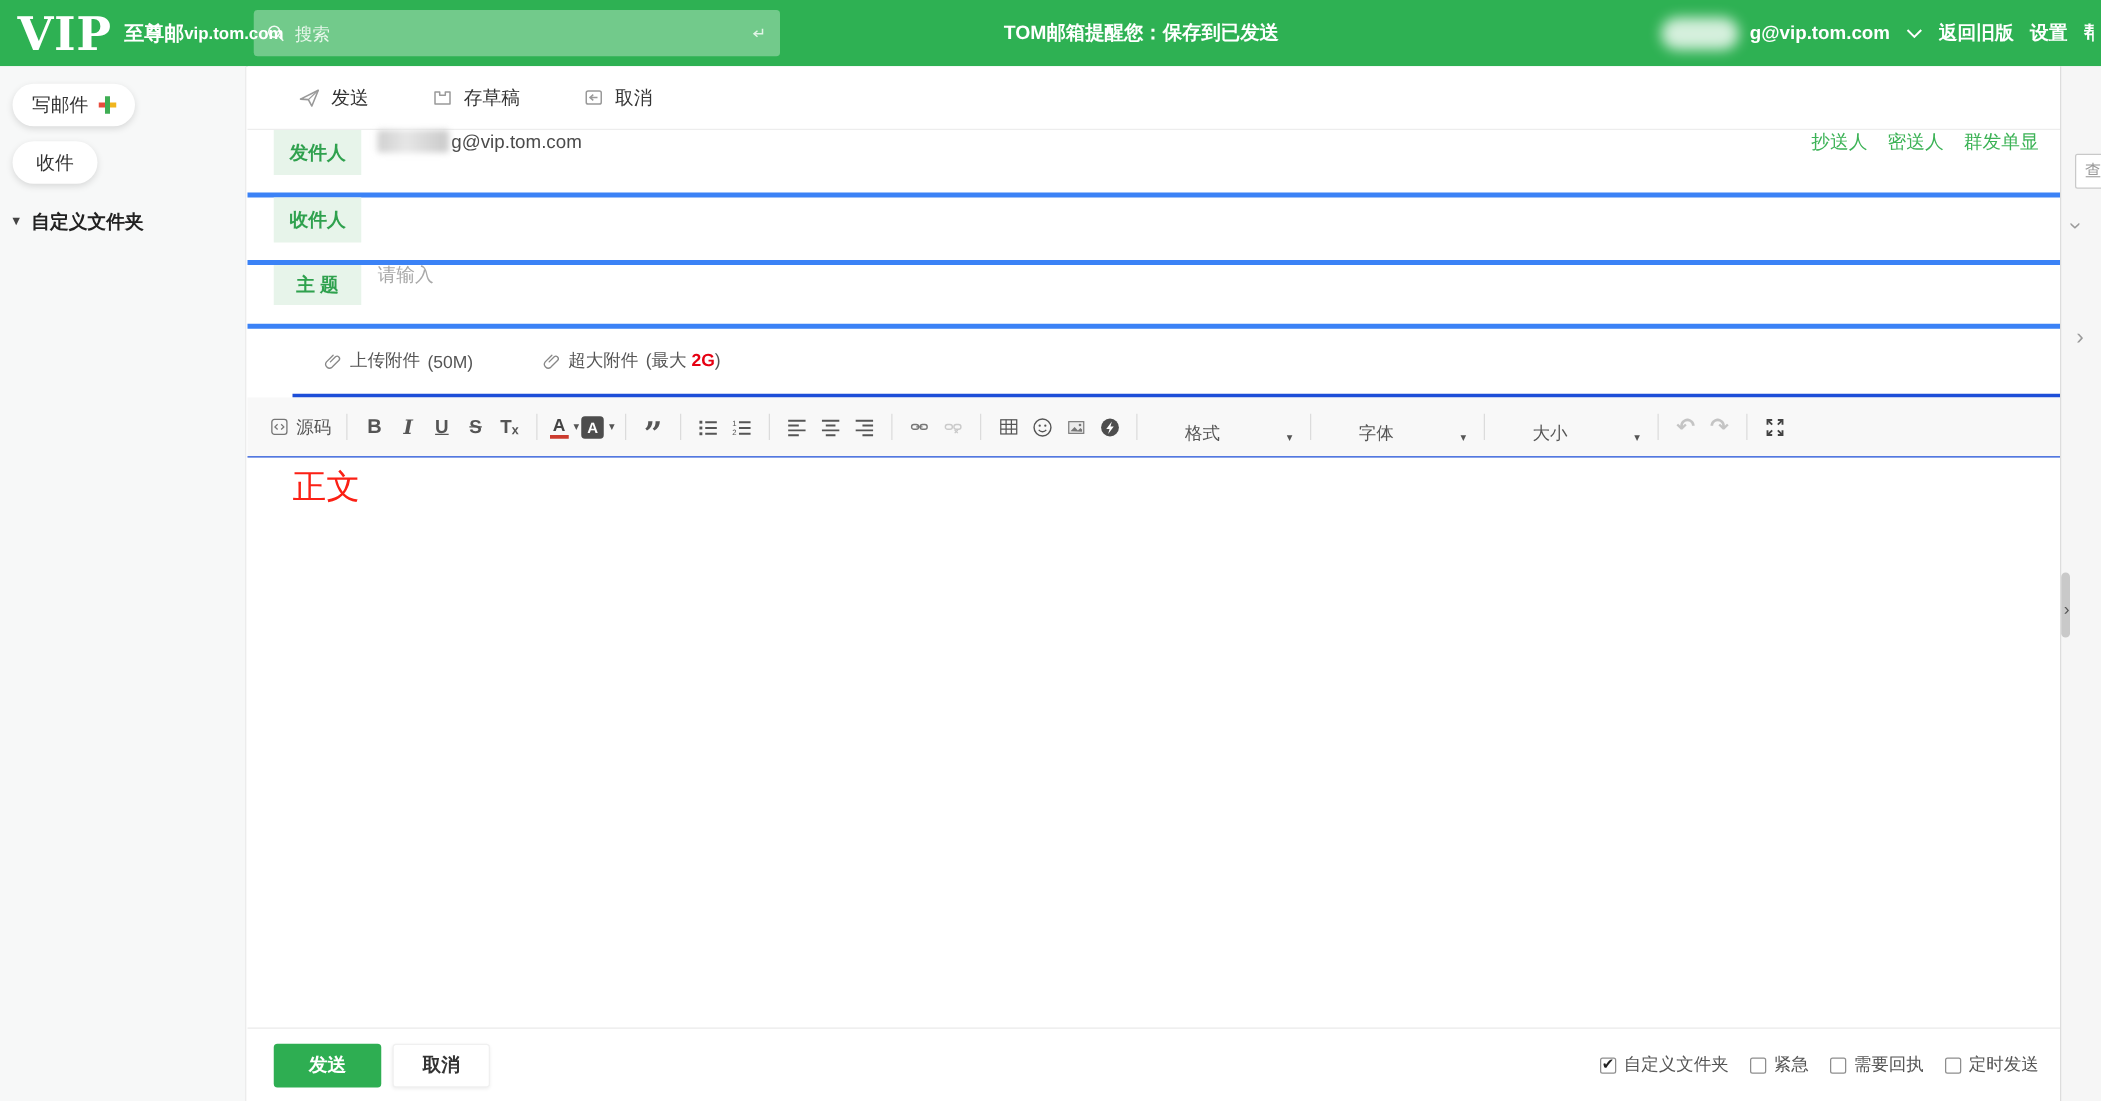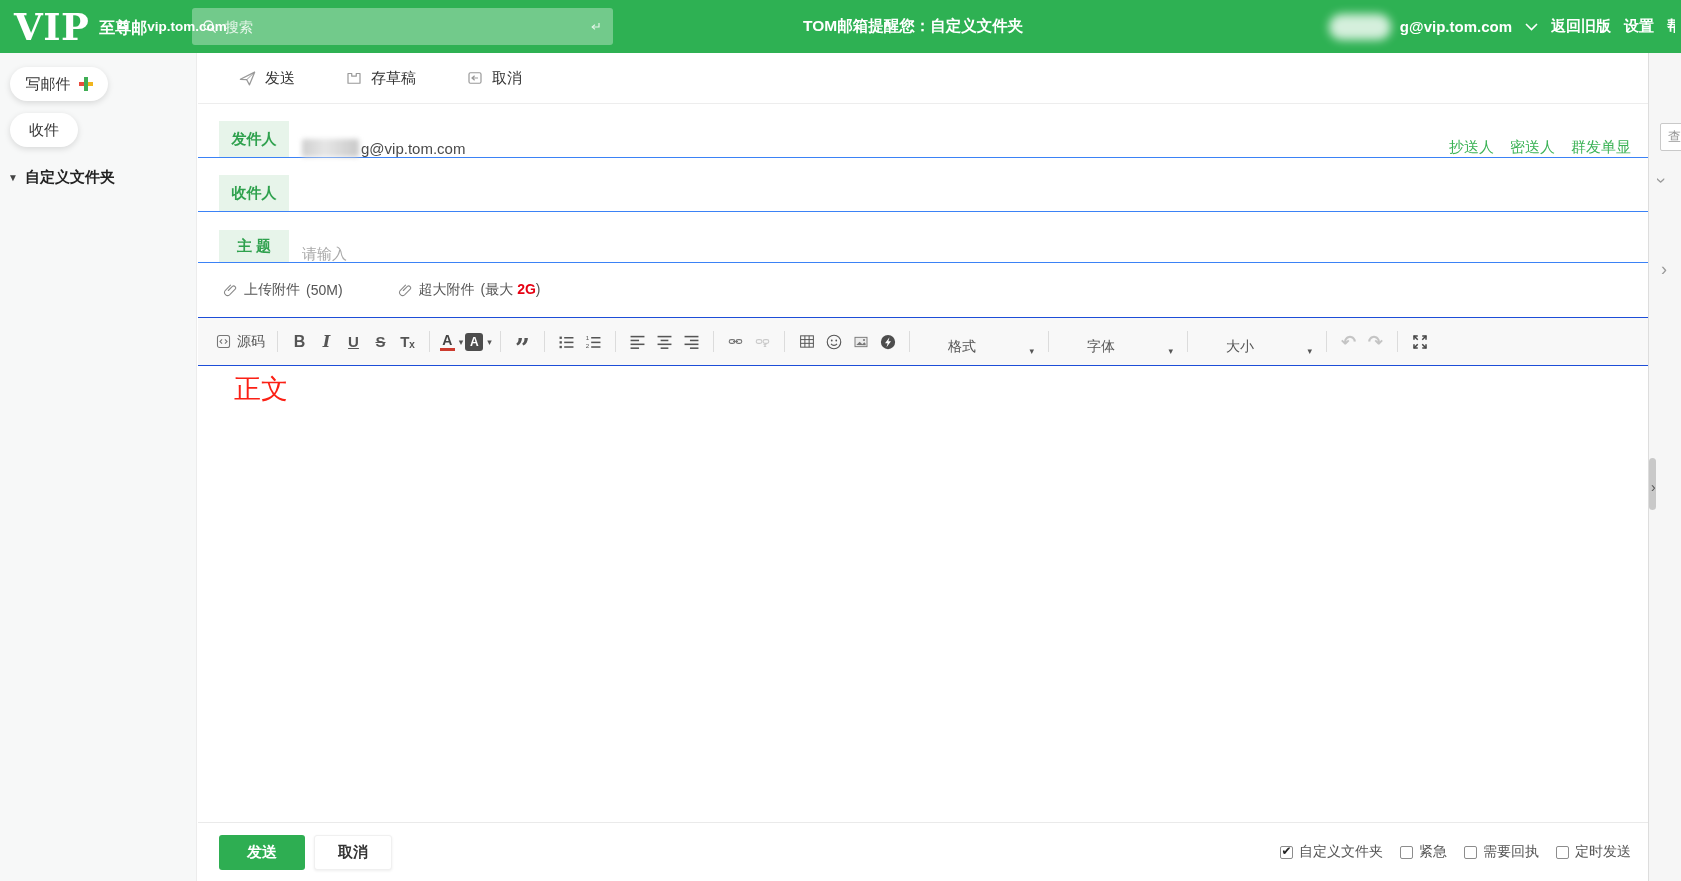--- a/index.html
+++ b/index.html
@@ -6,21 +6,21 @@
   html,body { width:1681px; height:881px; font-family:"Liberation Sans","DejaVu Sans",sans-serif; background:#fff; overflow:hidden; }
   button { font-family:inherit; background:none; border:0; cursor:pointer; }
 
   
   .header { position:relative; width:1681px; height:53px; background:#2eb153; color:#fff; }
   .logo { position:absolute; left:14px; top:5px; display:flex; align-items:center; gap:10px; }
   .logo-vip { font-family:"DejaVu Serif","Liberation Serif",serif; font-weight:700; font-size:37px; letter-spacing:0.5px; }
   .logo-col { display:flex; flex-direction:row; justify-content:center; line-height:1.15; padding-top:3px;}
   .logo-title { font-size:16px; font-weight:700; }
   .logo-domain { font-size:13.5px; font-weight:700; }
-  .search { position:absolute; left:192px; top:8px; width:421px; height:37px; background:rgba(255,255,255,.33); border-radius:3px; display:flex; align-items:center; padding:0 10px; }
+  .search { position:absolute; left:203px; top:8px; width:421px; height:37px; background:rgba(255,255,255,.33); border-radius:3px; display:flex; align-items:center; padding:0 10px; }
   .search input { flex:1; background:transparent; border:0; outline:0; color:#fff; font-size:14px; margin-left:7px; }
   .search input::placeholder { color:#eef9f0; opacity:.95; }
   .notice { position:absolute; left:803px; top:0; height:100%; display:flex; align-items:center; font-size:15.5px; font-weight:700; }
   .user { position:absolute; right:6px; top:0; height:100%; display:flex; align-items:center; gap:13px; }
   .blob-header { width:62px; height:26px; border-radius:13px; background:rgba(255,255,255,.8); filter:blur(5px); margin-right:-4px; }
   .user-email { font-size:15px; font-weight:700; }
   .user-link { font-size:15px; font-weight:700; color:#fff; }
   .partial { display:inline-block; width:8px; overflow:hidden; white-space:nowrap; font-size:15px; font-weight:700; }
 
   
@@ -38,32 +38,32 @@
   .side-item.strong { color:#222; font-weight:700; }
   .side-count { margin-left:auto; color:#8a8a8a; font-size:14px; }
   .custom-folder { margin-top:16px; padding-left:8px; display:flex; align-items:center; gap:7px; font-weight:700; color:#222; font-size:15px; height:28px; cursor:pointer; }
   .triangle { font-size:10px; color:#444; }
 
   
   .main { position:absolute; left:198px; top:53px; right:33px; bottom:0; background:#fff; display:flex; flex-direction:column; }
   .compose-toolbar { height:51px; border-bottom:1px solid #ededed; display:flex; align-items:center; padding-left:40px; gap:50px; flex:none; }
   .ct-btn { display:flex; align-items:center; gap:8px; font-size:15px; color:#333; }
 
-  .field-row { height:54px; border-bottom:1px solid #3b82f6; display:flex; align-items:flex-end; padding:0 17px 0 21px; flex:none; }
+  .field-row { height:54px; border-bottom:4px solid #3b82f6; display:flex; align-items:flex-start; padding:0 17px 0 21px; flex:none; }
   .chip { width:70px; height:36px; background:#e7f4ea; color:#2fa14e; font-weight:700; font-size:15px; display:flex; align-items:center; justify-content:center; flex:none; }
   .subject-row { height:51px; }
   .subject-row .chip { height:32px; }
   .from-value { margin-left:13px; display:flex; align-items:center; font-size:15px; color:#4a4a4a; }
   .blob-from { width:57px; height:18px; border-radius:2px; background:linear-gradient(90deg,#cfcfcf,#e6e6e6 40%,#c9c9c9); filter:blur(2.5px); margin-right:2px; }
   .head-links { margin-left:auto; display:flex; gap:16px; font-size:15px; }
   .head-links .glink { color:#3db357; }
-  .to-input, .subject-input { border:0; outline:0; flex:1; margin-left:13px; font-size:15px; color:#333; background:transparent;margin-top:40px; }
+  .to-input, .subject-input { border:0; outline:0; flex:1; margin-left:13px; font-size:15px; color:#333; background:transparent; }
   .subject-input::placeholder { color:#a9a9a9; }
 
-  .attach-row { height:55px; border-bottom:1px solid #1d4ed8; display:flex; align-items:center; padding-left:25px; gap:55px; font-size:14px; color:#555; flex:none; }
+  .attach-row { height:55px; border-bottom:3px solid #1d4ed8; display:flex; align-items:center; padding-left:25px; gap:55px; font-size:14px; color:#555; flex:none;margin-left:36px; }
   .attach-btn { display:flex; align-items:center; gap:6px; color:#555; font-size:14px; }
   .red { color:#e60012; font-weight:700; }
 
   .editor-toolbar { height:48px; background:#f8f8f8; border-bottom:1px solid #1d4ed8; display:flex; align-items:center; padding-left:13px; flex:none; }
   .tbtn { min-width:27px; height:28px; display:flex; align-items:center; justify-content:center; color:#555; font-size:15px; border-radius:2px; }
   .tbtn.src { gap:5px; font-size:14px; padding:0 4px; }
   .tsep { width:1px; height:21px; background:#dcdcdc; margin:0 8px; flex:none; }
   .g-b { font-weight:800; font-size:16px; }
   .g-i { font-style:italic; font-family:"DejaVu Serif","Liberation Serif",serif; font-weight:700; font-size:16px; }
   .g-u { text-decoration:underline; font-weight:700; }
@@ -116,21 +116,21 @@
       <svg width="16" height="16" viewBox="0 0 20 20">
           <circle cx="8" cy="8" r="5.5" fill="none" stroke="#ffffff" stroke-width="1.6" opacity=".9"></circle>
           <line x1="12.5" y1="12.5" x2="17" y2="17" stroke="#ffffff" stroke-width="1.6" opacity=".9"></line>
         </svg>
       <input type="text" placeholder="搜索" style="">
       <svg width="16" height="16" viewBox="0 0 20 20" opacity=".8">
           <path d="M15 5 v5 H7" fill="none" stroke="#ffffff" stroke-width="1.5"></path>
           <path d="M10 7 L6.5 10 L10 13" fill="none" stroke="#ffffff" stroke-width="1.5"></path>
         </svg>
     </div>
-    <div class="notice">TOM邮箱提醒您：自定义文件夹</div>
+    <div class="notice">TOM邮箱提醒您：保存到已发送</div>
     <div class="user">
       <span class="blob-header"></span>
       <span class="user-email">g@vip.tom.com</span>
       <svg width="13" height="8" viewBox="0 0 13 8">
           <path d="M1 1 L6.5 6.5 L12 1" fill="none" stroke="#ffffff" stroke-width="1.6"></path>
         </svg>
       <span class="user-link">返回旧版</span>
       <span class="user-link">设置</span>
       <span class="partial">帮</span>
     </div>

